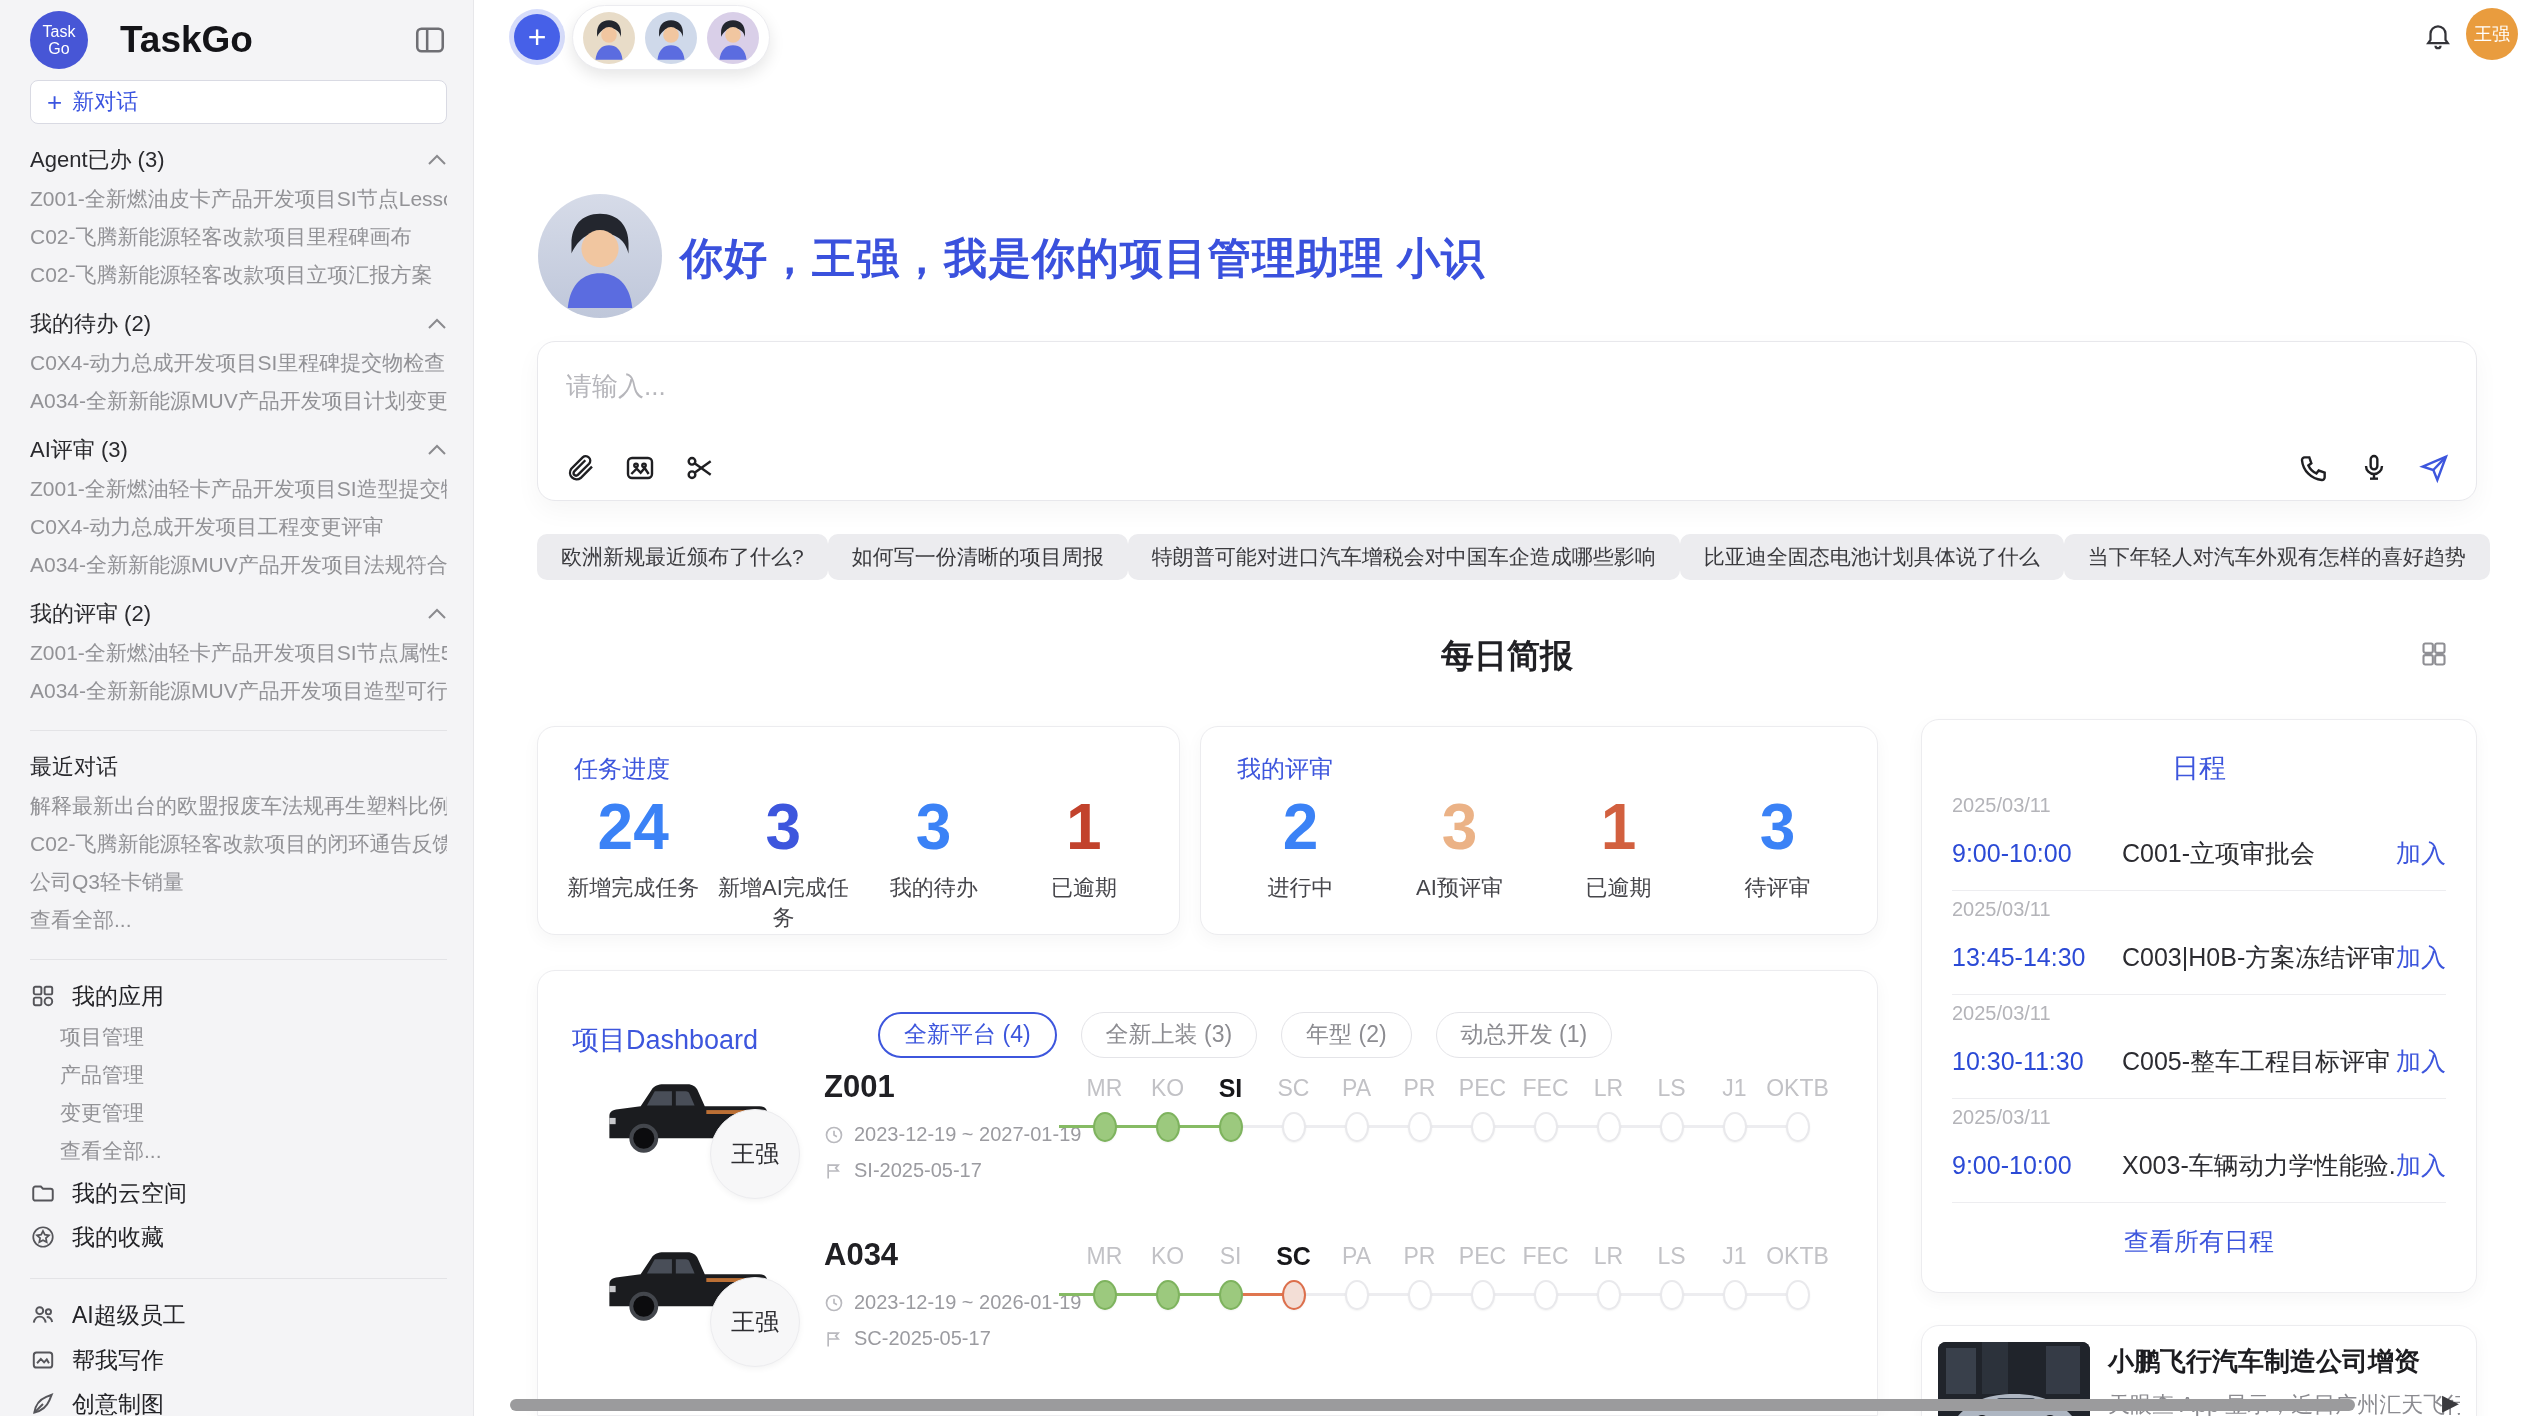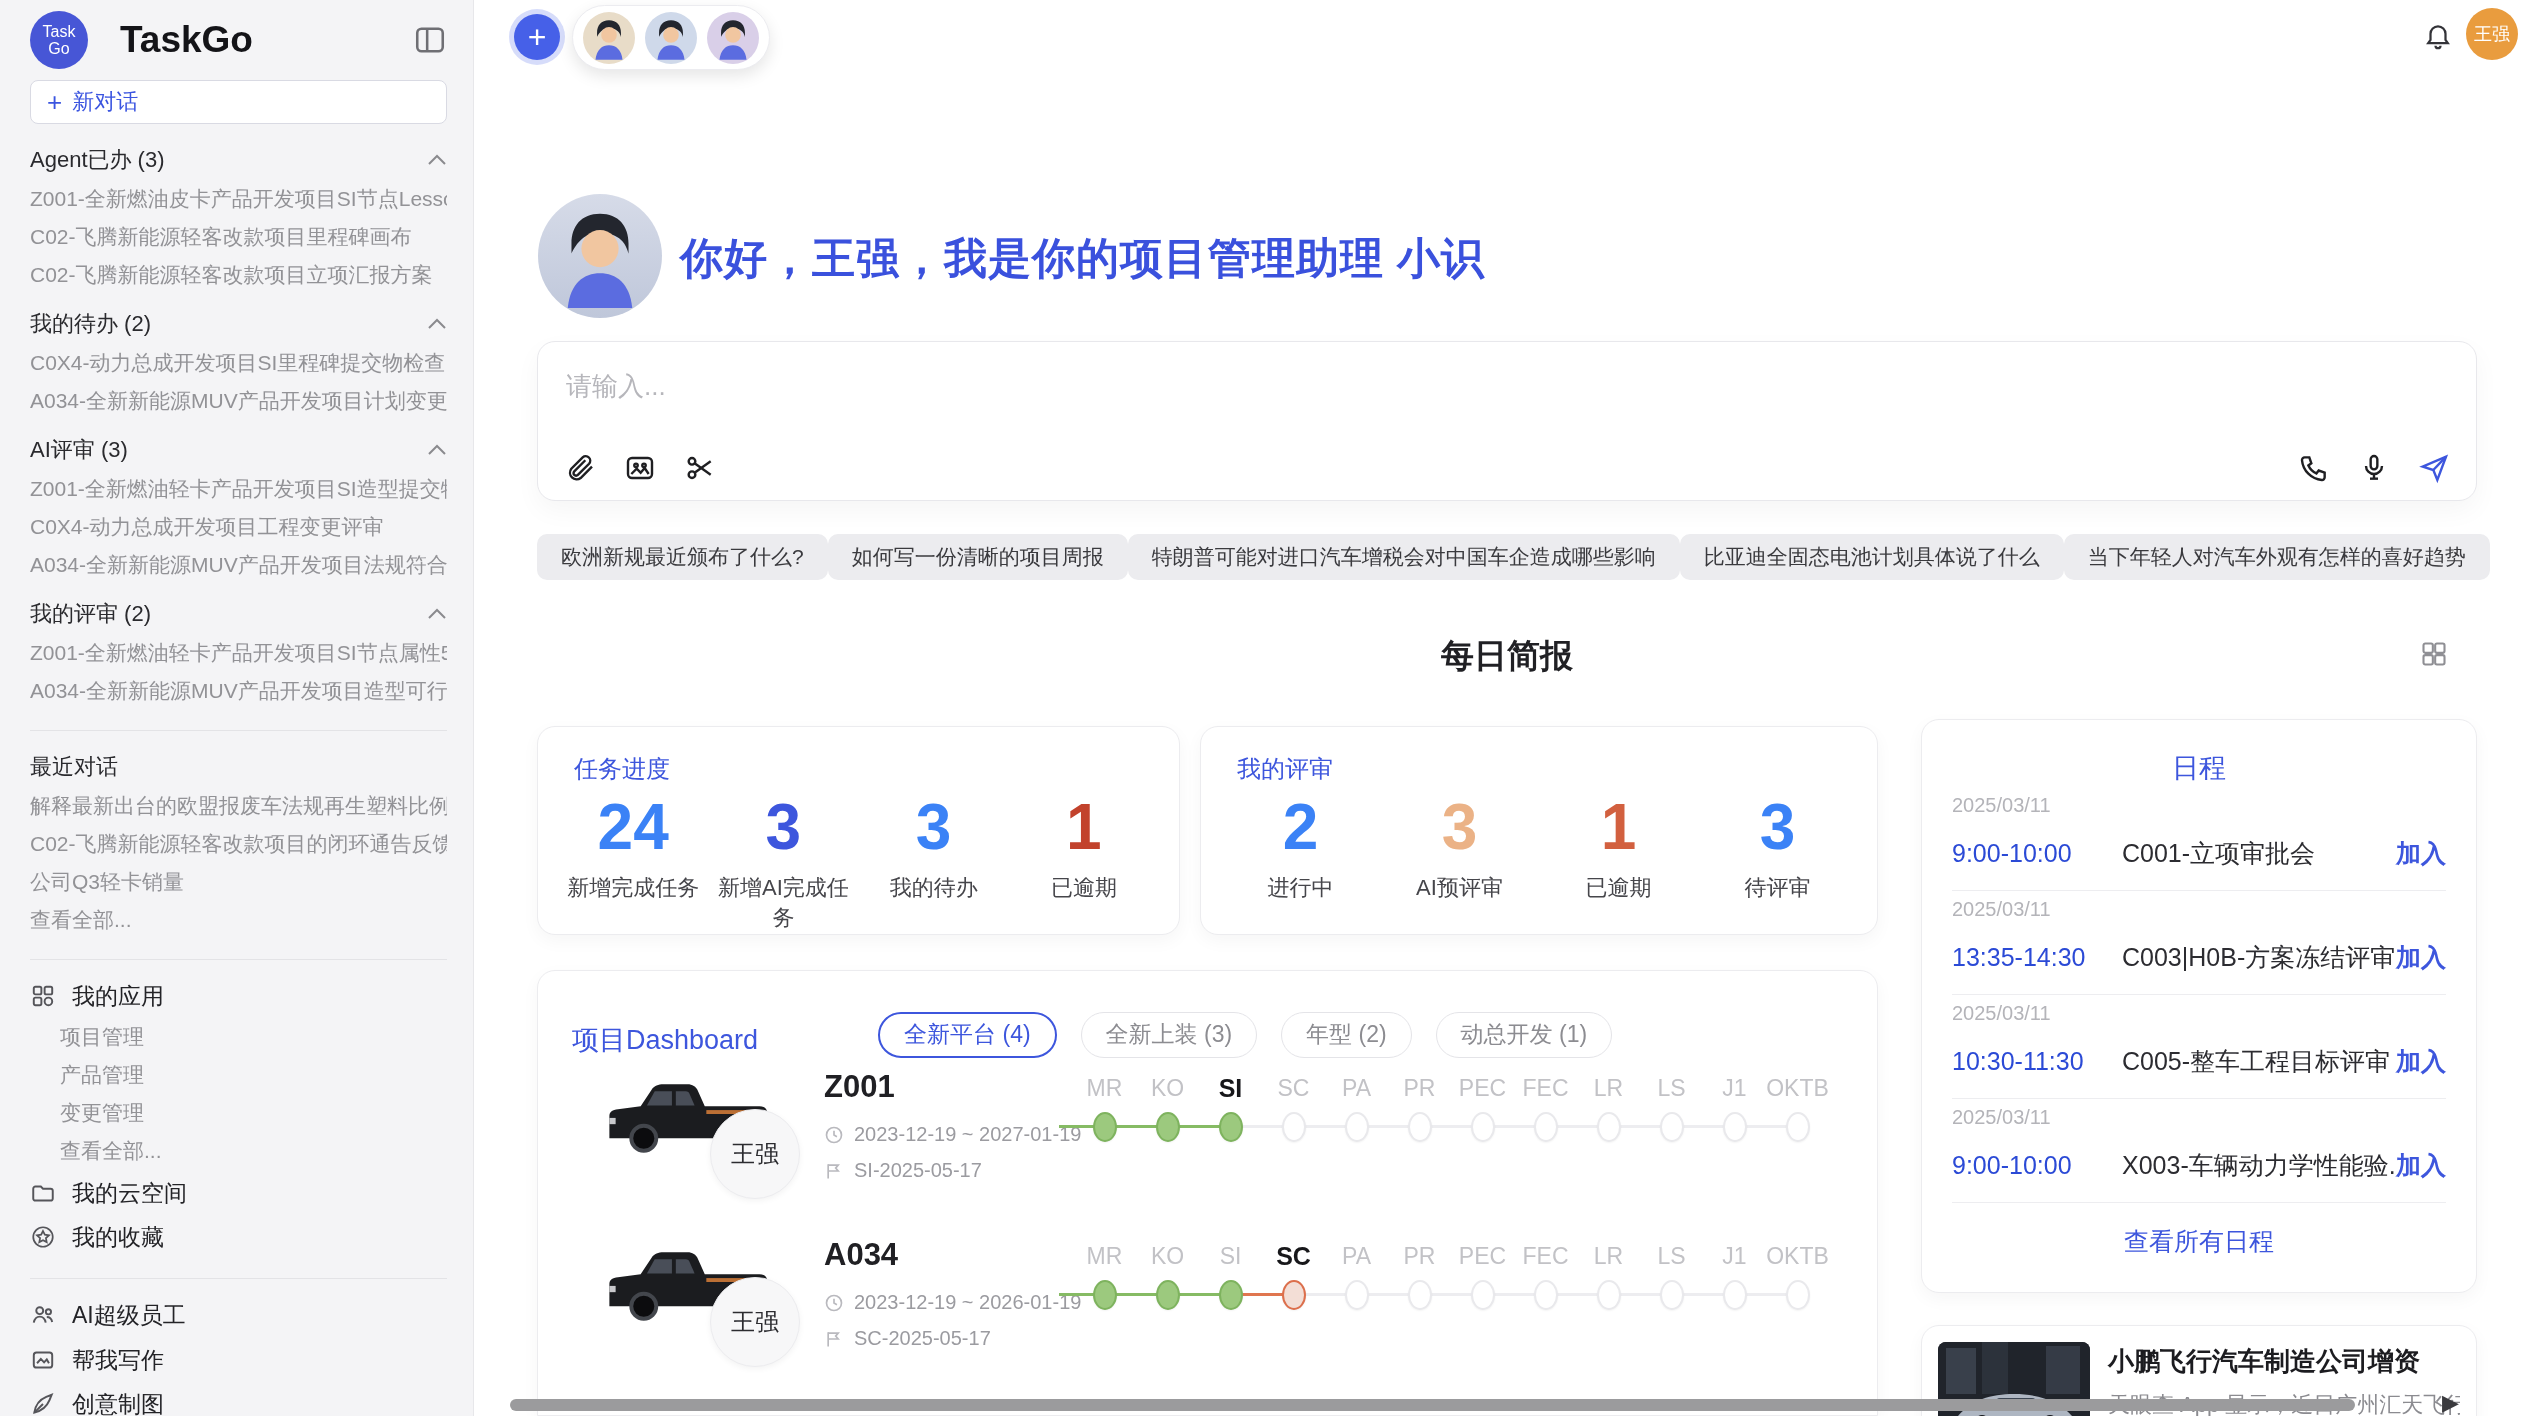--- a/index.html
+++ b/index.html
@@ -116,21 +116,21 @@
   .ms-line { position:absolute; top:54px; height:3px; background:#ededf0; z-index:1; }
 
   
   .sched-card { left:1921px; top:719px; width:556px; height:574px; }
   .sched-title { position:absolute; top:30px; width:100%; text-align:center; font-size:27px; color:var(--accent); }
   .sched-entry { position:absolute; left:30px; right:30px; height:96px; }
   .s-date { font-size:20px; color:#b4b4b9; }
   .s-row { margin-top:20px; display:flex; align-items:center; }
   .s-time { width:170px; font-size:25px; color:#2b4ad6; font-weight:500; }
   .s-name { flex:1; font-size:25px; color:#2c2c31; white-space:nowrap; overflow:hidden; }
-  .s-join { font-size:25px; color:var(--accent); cursor:pointer;font-weight:bold; }
+  .s-join { font-size:25px; color:var(--accent); cursor:pointer; }
   .s-div { position:absolute; left:30px; right:30px; height:1px; background:#ededf0; }
   .sched-viewall { position:absolute; top:505px; width:100%; text-align:center; font-size:25px;
     color:var(--accent); cursor:pointer; }
 
   
   .news-card { left:1921px; top:1325px; width:556px; height:150px; cursor:pointer; }
   .news-img { position:absolute; left:16px; top:16px; width:152px; height:90px; border-radius:8px;
     overflow:hidden; background:#1d2127; }
   .news-title { position:absolute; left:186px; top:18px; font-size:26px; font-weight:700; color:#1c1c20; }
   .news-snippet { position:absolute; left:186px; top:64px; width:352px; font-size:22px; color:#8b8b90;
@@ -694,21 +694,21 @@
       <div class="s-time">9:00-10:00</div>
       <div class="s-name">C001-立项审批会</div>
       <div class="s-join">加入</div>
     </div>
   </div>
   <div class="s-div" style="top:170px"></div>
 
   <div class="sched-entry" style="top:178px">
     <div class="s-date">2025/03/11</div>
     <div class="s-row">
-      <div class="s-time">13:35-14:30</div>
+      <div class="s-time">13:45-14:30</div>
       <div class="s-name">C003|H0B-方案冻结评审</div>
       <div class="s-join">加入</div>
     </div>
   </div>
   <div class="s-div" style="top:274px"></div>
 
   <div class="sched-entry" style="top:282px">
     <div class="s-date">2025/03/11</div>
     <div class="s-row">
       <div class="s-time">10:30-11:30</div>

